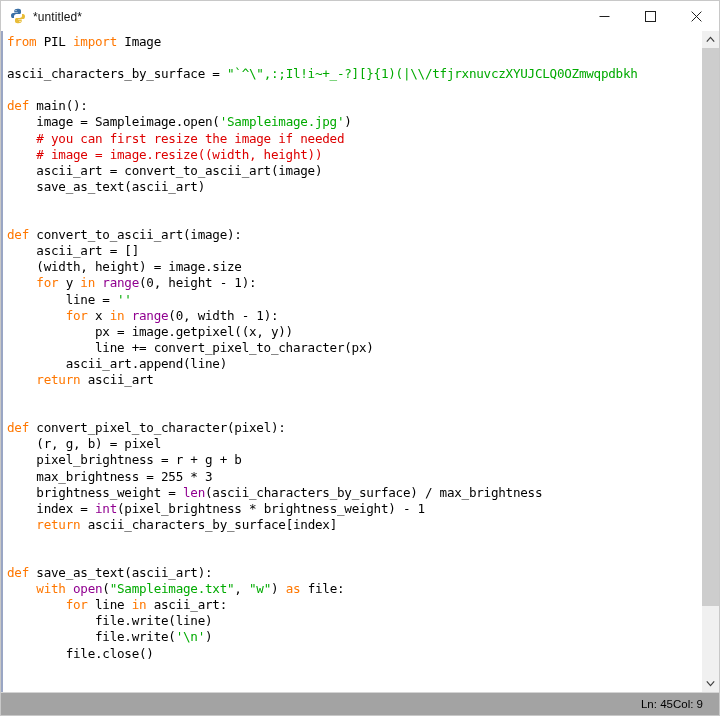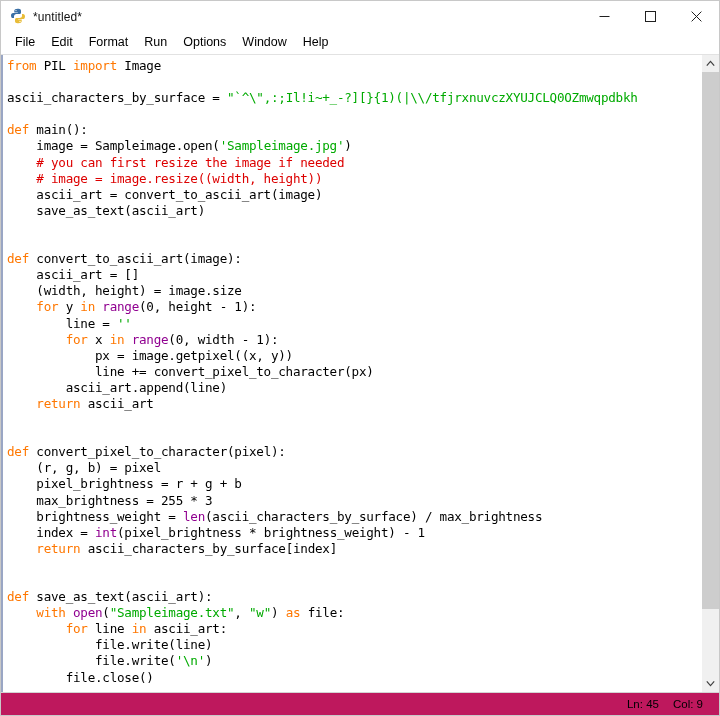--- a/index.html
+++ b/index.html
@@ -155,27 +155,26 @@
     right: 0;
     top: 0px;
     height: 89%;
     background: #cdcdcd;
   }
 
   
   #statusbar {
     height: 22px;
     min-height: 22px;
-    background: #be185d;
+    background: #a3a3a3;
     border-top: 1px solid #d4d4d4;
     display: flex;
     align-items: center;
     justify-content: flex-end;
     padding-right: 16px;
-    gap: 14px;
   }
   .status-cell {
     font-size: 11.5px;
     color: #000000;
     font-family: "Liberation Sans", sans-serif;
     white-space: nowrap;
   }
 </style>
 </head>
 <body>
@@ -207,29 +206,20 @@
       </div>
       <div class="wc" id="btn-close">
         <svg width="11" height="11" viewBox="0 0 11 11">
             <line x1="0.6" y1="0.6" x2="10.4" y2="10.4" stroke="currentColor" stroke-width="1"></line>
             <line x1="10.4" y1="0.6" x2="0.6" y2="10.4" stroke="currentColor" stroke-width="1"></line>
           </svg>
       </div>
     </div>
   </div>
 
-  <div id="menubar">
-    <div class="menu-item">File</div>
-    <div class="menu-item">Edit</div>
-    <div class="menu-item">Format</div>
-    <div class="menu-item">Run</div>
-    <div class="menu-item">Options</div>
-    <div class="menu-item">Window</div>
-    <div class="menu-item">Help</div>
-  </div>
 
   <div id="editor-region">
     <div id="code-area">
       <div id="code"><div class="ln"><span class="kw">from </span><span class="pl">PIL </span><span class="kw">import </span><span class="pl">Image</span></div><div class="ln">&nbsp;</div><div class="ln"><span class="pl">ascii_characters_by_surface = </span><span class="str">"`^\",:;Il!i~+_-?][}{1)(|\\/tfjrxnuvczXYUJCLQ0OZmwqpdbkh</span></div><div class="ln">&nbsp;</div><div class="ln"><span class="kw">def </span><span class="fn">main</span><span class="pl">():</span></div><div class="ln"><span class="pl">    image = Sampleimage.open(</span><span class="str">'Sampleimage.jpg'</span><span class="pl">)</span></div><div class="ln"><span class="com">    # you can first resize the image if needed</span></div><div class="ln"><span class="com">    # image = image.resize((width, height))</span></div><div class="ln"><span class="pl">    ascii_art = convert_to_ascii_art(image)</span></div><div class="ln"><span class="pl">    save_as_text(ascii_art)</span></div><div class="ln">&nbsp;</div><div class="ln">&nbsp;</div><div class="ln"><span class="kw">def </span><span class="fn">convert_to_ascii_art</span><span class="pl">(image):</span></div><div class="ln"><span class="pl">    ascii_art = []</span></div><div class="ln"><span class="pl">    (width, height) = image.size</span></div><div class="ln"><span class="pl">    </span><span class="kw">for </span><span class="pl">y </span><span class="kw">in </span><span class="bi">range</span><span class="pl">(0, height - 1):</span></div><div class="ln"><span class="pl">        line = </span><span class="str">''</span></div><div class="ln"><span class="pl">        </span><span class="kw">for </span><span class="pl">x </span><span class="kw">in </span><span class="bi">range</span><span class="pl">(0, width - 1):</span></div><div class="ln"><span class="pl">            px = image.getpixel((x, y))</span></div><div class="ln"><span class="pl">            line += convert_pixel_to_character(px)</span></div><div class="ln"><span class="pl">        ascii_art.append(line)</span></div><div class="ln"><span class="pl">    </span><span class="kw">return </span><span class="pl">ascii_art</span></div><div class="ln">&nbsp;</div><div class="ln">&nbsp;</div><div class="ln"><span class="kw">def </span><span class="fn">convert_pixel_to_character</span><span class="pl">(pixel):</span></div><div class="ln"><span class="pl">    (r, g, b) = pixel</span></div><div class="ln"><span class="pl">    pixel_brightness = r + g + b</span></div><div class="ln"><span class="pl">    max_brightness = 255 * 3</span></div><div class="ln"><span class="pl">    brightness_weight = </span><span class="bi">len</span><span class="pl">(ascii_characters_by_surface) / max_brightness</span></div><div class="ln"><span class="pl">    index = </span><span class="bi">int</span><span class="pl">(pixel_brightness * brightness_weight) - 1</span></div><div class="ln"><span class="pl">    </span><span class="kw">return </span><span class="pl">ascii_characters_by_surface[index]</span></div><div class="ln">&nbsp;</div><div class="ln">&nbsp;</div><div class="ln"><span class="kw">def </span><span class="fn">save_as_text</span><span class="pl">(ascii_art):</span></div><div class="ln"><span class="pl">    </span><span class="kw">with </span><span class="bi">open</span><span class="pl">(</span><span class="str">"Sampleimage.txt"</span><span class="pl">, </span><span class="str">"w"</span><span class="pl">) </span><span class="kw">as </span><span class="pl">file:</span></div><div class="ln"><span class="pl">        </span><span class="kw">for </span><span class="pl">line </span><span class="kw">in </span><span class="pl">ascii_art:</span></div><div class="ln"><span class="pl">            file.write(line)</span></div><div class="ln"><span class="pl">            file.write(</span><span class="str">'\n'</span><span class="pl">)</span></div><div class="ln"><span class="pl">        file.close()</span></div></div>
     </div>
 
     <div id="vscroll">
       <div class="sb-btn">
         <svg width="9" height="7" viewBox="0 0 9 7">
             <polyline points="0.8,5.6 4.5,1.4 8.2,5.6" fill="none" stroke="#404040" stroke-width="1.2"></polyline>

